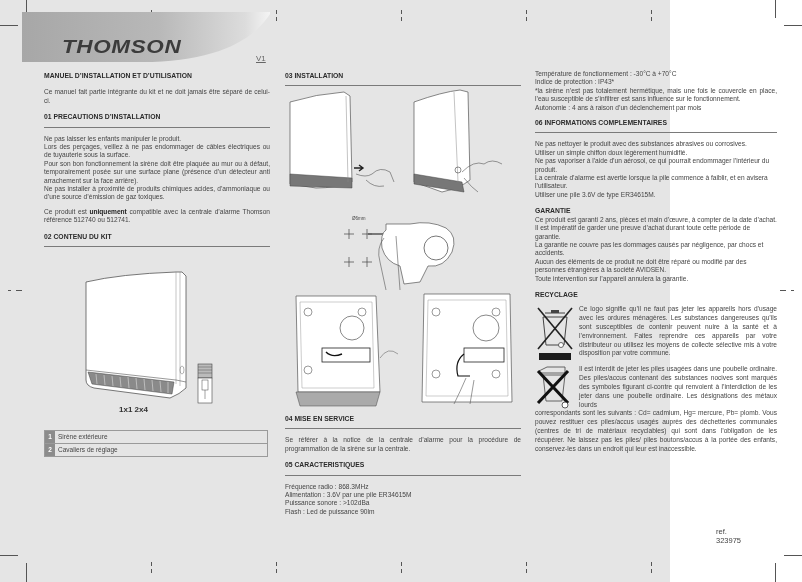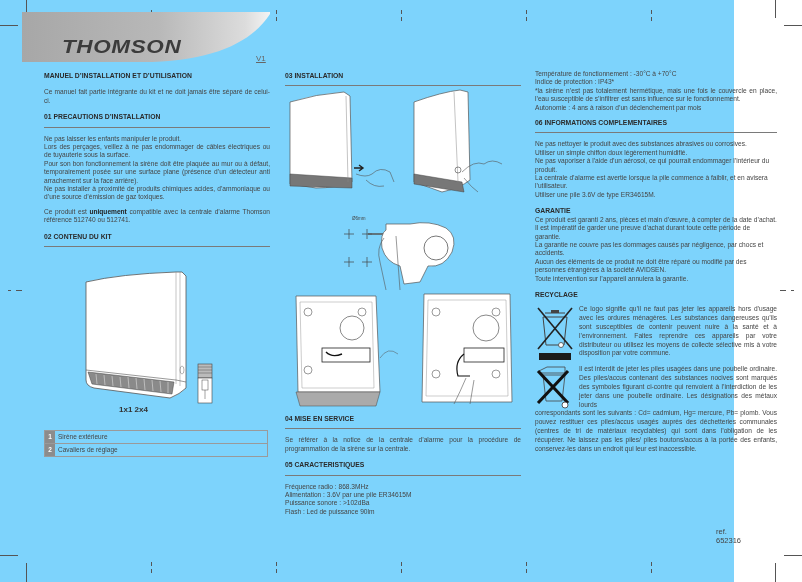--- a/index.html
+++ b/index.html
@@ -1,18 +1,18 @@
 <!DOCTYPE html>
 <html><head>
 <meta charset="utf-8">
 <style>
   html, body { margin: 0; padding: 0; background: #ffffff; }
   body { width: 802px; height: 582px; position: relative; overflow: hidden;
          font-family: "Liberation Sans", sans-serif; color: #3a3a3a; }
-  .page { position: absolute; left: 0; top: 0; width: 734px; height: 582px; background: #7dd3fc; }
+  .page { position: absolute; left: 0; top: 0; width: 670px; height: 582px; background: #e5e5e5; }
 
   
   .mark { position: absolute; background: #555; }
   .dash-v { position: absolute; width: 1px; height: 11px;
             background: linear-gradient(#555 0 4px, transparent 4px 7px, #555 7px 11px); }
 
   
   .banner { position: absolute; left: 22px; top: 12px; width: 248px; height: 50px; overflow: hidden; }
   .banner-shape { position: absolute; left: 0; top: 0; width: 248px; height: 50px;
                   background: linear-gradient(90deg, #a7a7a7 0%, #b8b8b8 55%, #dcdcdc 90%, #f4f4f4 100%);
@@ -248,14 +248,14 @@
         <path d="M8 10 L30 10 L27 36 L11 36 Z" fill="none" stroke="#444" stroke-width="0.8"></path>
         <line x1="3" y1="6" x2="33" y2="38" stroke="#111" stroke-width="3"></line>
         <line x1="33" y1="6" x2="3" y2="38" stroke="#111" stroke-width="3"></line>
         <circle cx="30" cy="40" r="3" fill="#fff" stroke="#333" stroke-width="0.8"></circle>
       </svg>
       <p class="justify" style="font-size:6.6px;line-height:8.8px;">Il est interdit de jeter les piles usagées dans une poubelle ordinaire. Des piles/accus contenant des substances nocives sont marqués des symboles figurant ci-contre qui renvoient à l’interdiction de les jeter dans une poubelle ordinaire. Les désignations des métaux lourds</p>
     </div>
     <p class="justify" style="font-size:6.6px;line-height:8.8px;">correspondants sont les suivants : Cd= cadmium, Hg= mercure, Pb= plomb. Vous pouvez restituer ces piles/accus usagés auprès des déchetteries communales (centres de tri de matériaux recyclables) qui sont dans l’obligation de les récupérer. Ne laissez pas les piles/ piles boutons/accus à la portée des enfants, conservez-les dans un endroit qui leur est inaccessible.</p>
   </div>
 
-  <div class="ref">ref. 652316</div>
+  <div class="ref">ref. 323975</div>
 </div>
 
 </body></html>

